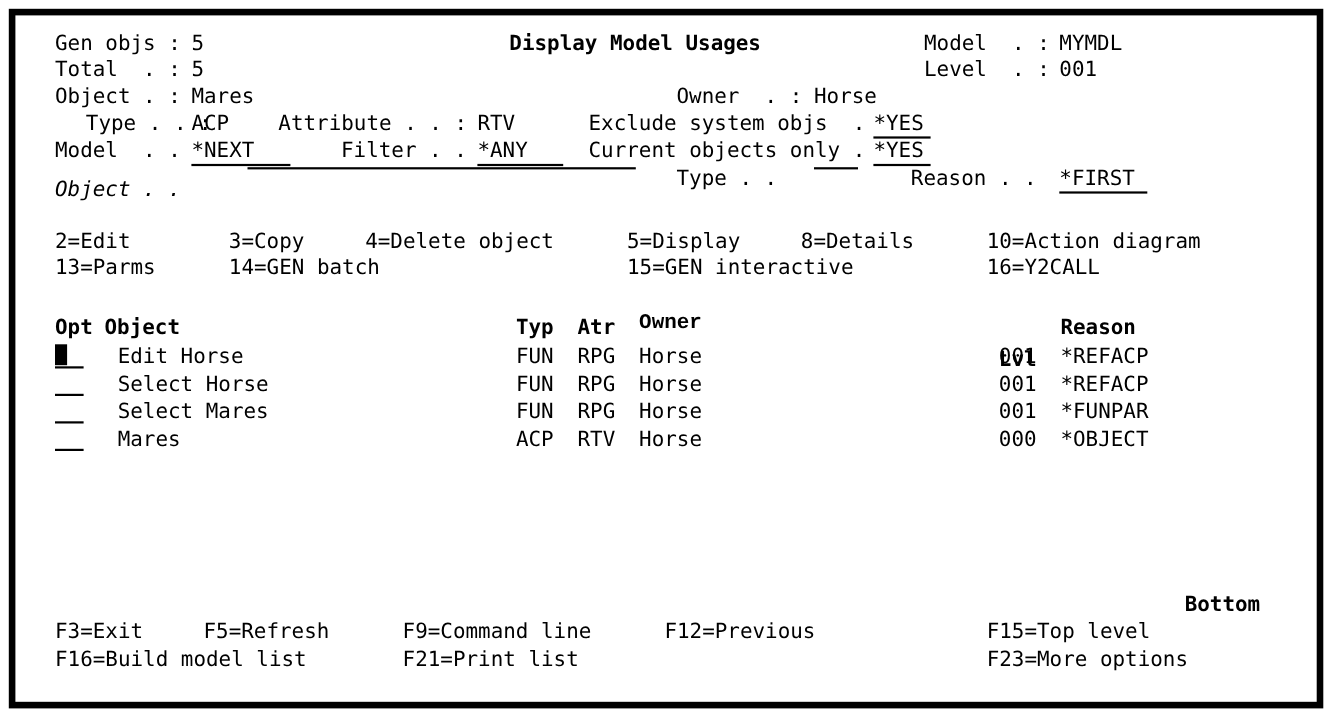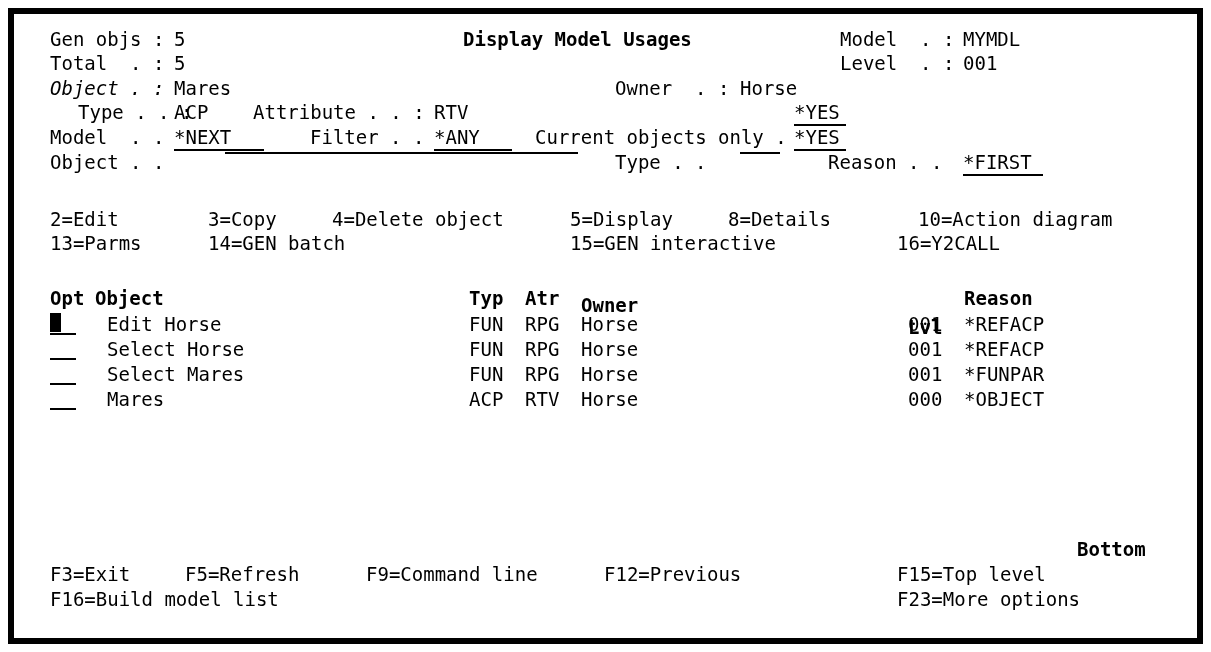--- a/index.html
+++ b/index.html
@@ -90,62 +90,63 @@
     <span class="cell" style="left:174px; top:28px;">5</span>
     <span class="cell bold" style="left:463px; top:28px;">Display Model Usages</span>
     <span class="cell" style="left:840px; top:28px;">Model  . :</span>
     <span class="cell" style="left:963px; top:28px;">MYMDL</span>
 
     <span class="cell" style="left:50px; top:52px;">Total  . :</span>
     <span class="cell" style="left:174px; top:52px;">5</span>
     <span class="cell" style="left:840px; top:52px;">Level  . :</span>
     <span class="cell" style="left:963px; top:52px;">001</span>
 
-    <span class="cell" style="left:50px; top:77px;font-style:italic;">Object . :</span>
+    <span class="cell" style="left:50px; top:77px;">Object . :</span>
     <span class="cell" style="left:174px; top:77px;">Mares</span>
     <span class="cell" style="left:615px; top:77px;">Owner  . :</span>
     <span class="cell" style="left:740px; top:77px;">Horse</span>
 
     <span class="cell" style="left:50px; top:101px;margin-left:28px;">Type . . :</span>
     <span class="cell" style="left:174px; top:101px;">ACP</span>
     <span class="cell" style="left:253px; top:101px;">Attribute . . :</span>
     <span class="cell" style="left:434px; top:101px;">RTV</span>
+    <span class="cell" style="left:535px; top:101px;">Exclude system objs  .</span>
     <span class="field" style="left:794px; top:101px; width:52px;">*YES</span>
 
     <span class="cell" style="left:50px; top:126px;">Model  . .</span>
     <span class="field" style="left:174px; top:126px; width:90px;">*NEXT</span>
     <span class="cell" style="left:310px; top:126px;">Filter . .</span>
     <span class="field" style="left:434px; top:126px; width:78px;">*ANY</span>
     <span class="cell" style="left:535px; top:126px;">Current objects only .</span>
     <span class="field" style="left:794px; top:126px; width:52px;">*YES</span>
 
-    <span class="cell" style="left:50px; top:151px;">Object . .</span>
+    <span class="cell" style="left:50px; top:161px;font-style:italic;">Object . .</span>
     <span class="field" style="left:225px; top:151px; width:353px;"></span>
     <span class="cell" style="left:615px; top:151px;">Type . .</span>
     <span class="field" style="left:740px; top:151px; width:40px;"></span>
     <span class="cell" style="left:828px; top:151px;">Reason . .</span>
     <span class="field" style="left:963px; top:151px; width:80px;">*FIRST</span>
 
     <span class="cell" style="left:50px; top:208px;">2=Edit</span>
     <span class="cell" style="left:208px; top:208px;">3=Copy</span>
     <span class="cell" style="left:332px; top:208px;">4=Delete object</span>
     <span class="cell" style="left:570px; top:208px;">5=Display</span>
     <span class="cell" style="left:728px; top:208px;">8=Details</span>
-    <span class="cell" style="left:897px; top:208px;margin-left:21px;">10=Action diagram</span>
+    <span class="cell" style="left:897px; top:208px;">10=Action diagram</span>
 
     <span class="cell" style="left:50px; top:232px;">13=Parms</span>
     <span class="cell" style="left:208px; top:232px;">14=GEN batch</span>
     <span class="cell" style="left:570px; top:232px;">15=GEN interactive</span>
     <span class="cell" style="left:897px; top:232px;">16=Y2CALL</span>
 
     <span class="cell bold" style="left:50px; top:287px;">Opt</span>
     <span class="cell bold" style="left:95px; top:287px;">Object</span>
     <span class="cell bold" style="left:469px; top:287px;">Typ</span>
     <span class="cell bold" style="left:525px; top:287px;">Atr</span>
-    <span class="cell bold" style="left:581px; top:294px;">Owner</span>
+    <span class="cell bold" style="left:581px; top:282px;font-family:Liberation Mono, monospace;">Owner</span>
     <span class="cell bold" style="left:908px; top:287px;margin-top:29px;">Lvl</span>
     <span class="cell bold" style="left:964px; top:287px;">Reason</span>
 
     <span class="optfield" style="left:50px; top:313px; width:26px; height:19px;"></span>
     <span class="cursor" style="left:50px; top:313px;"></span>
     <span class="cell" style="left:107px; top:313px;">Edit Horse</span>
     <span class="cell" style="left:469px; top:313px;">FUN</span>
     <span class="cell" style="left:525px; top:313px;">RPG</span>
     <span class="cell" style="left:581px; top:313px;">Horse</span>
     <span class="cell" style="left:908px; top:313px;">001</span>
@@ -177,16 +178,17 @@
 
     <span class="cell bold" style="left:1077px; top:538px;">Bottom</span>
 
     <span class="cell" style="left:50px; top:563px;">F3=Exit</span>
     <span class="cell" style="left:185px; top:563px;">F5=Refresh</span>
     <span class="cell" style="left:366px; top:563px;">F9=Command line</span>
     <span class="cell" style="left:604px; top:563px;">F12=Previous</span>
     <span class="cell" style="left:897px; top:563px;">F15=Top level</span>
 
     <span class="cell" style="left:50px; top:588px;">F16=Build model list</span>
+    <span class="cell" style="left:366px; top:588px;">F21=Print list</span>
     <span class="cell" style="left:897px; top:588px;">F23=More options</span>
 
   </div>
 </div>
 
 </body></html>

